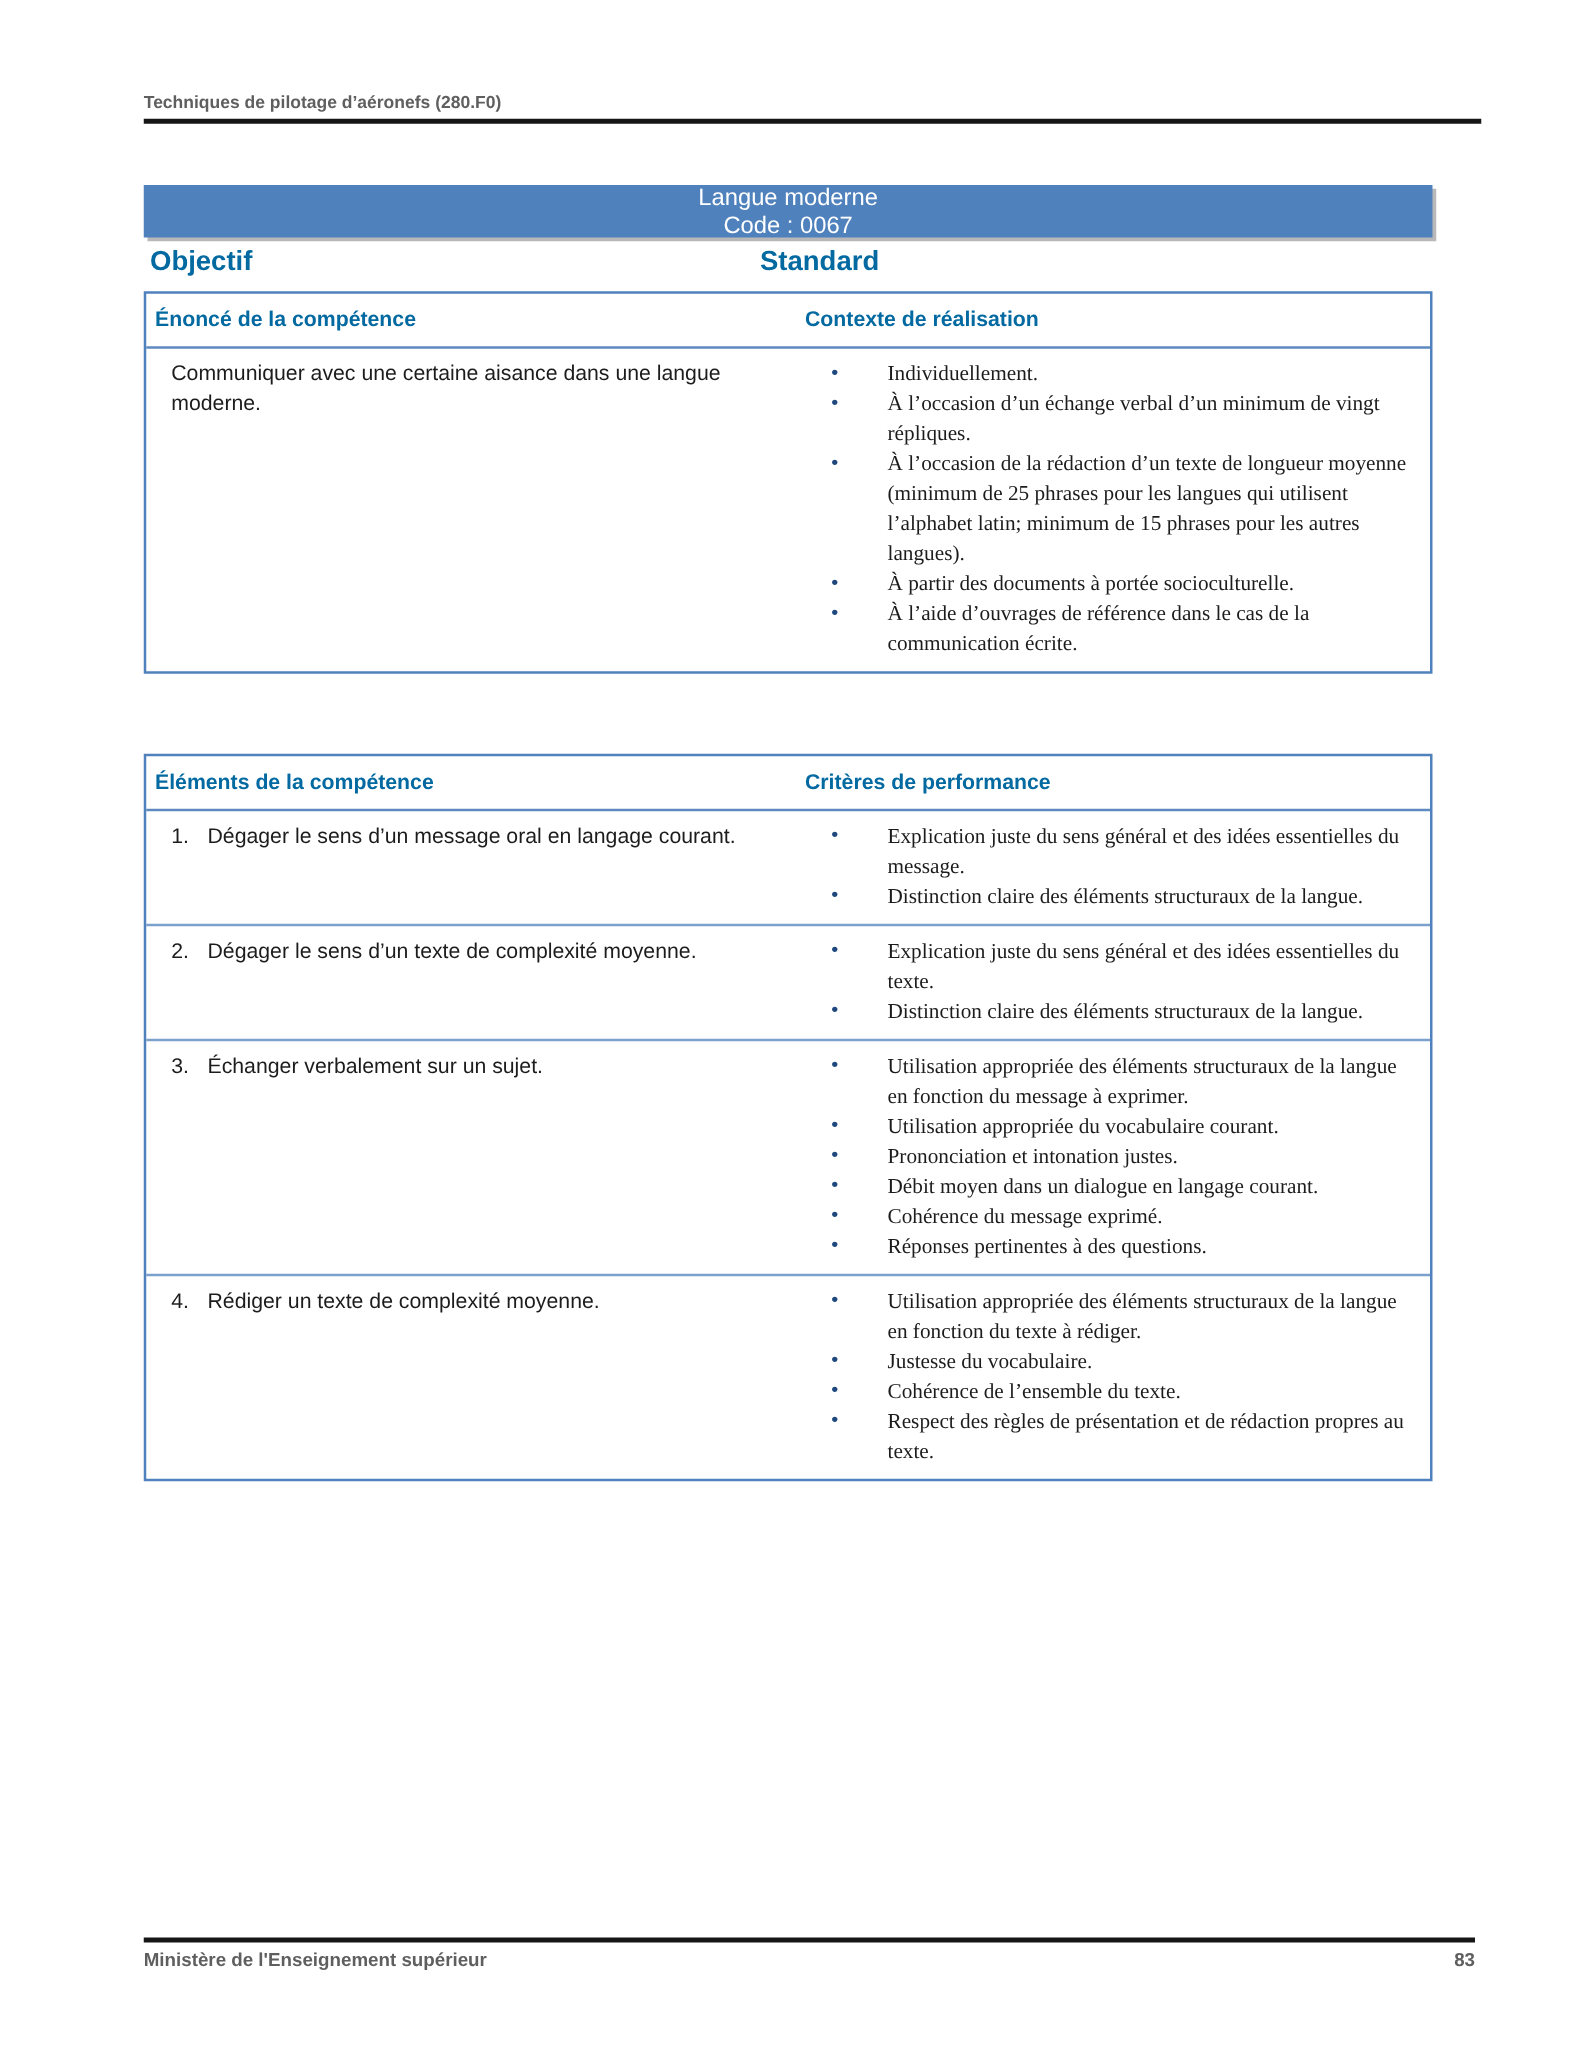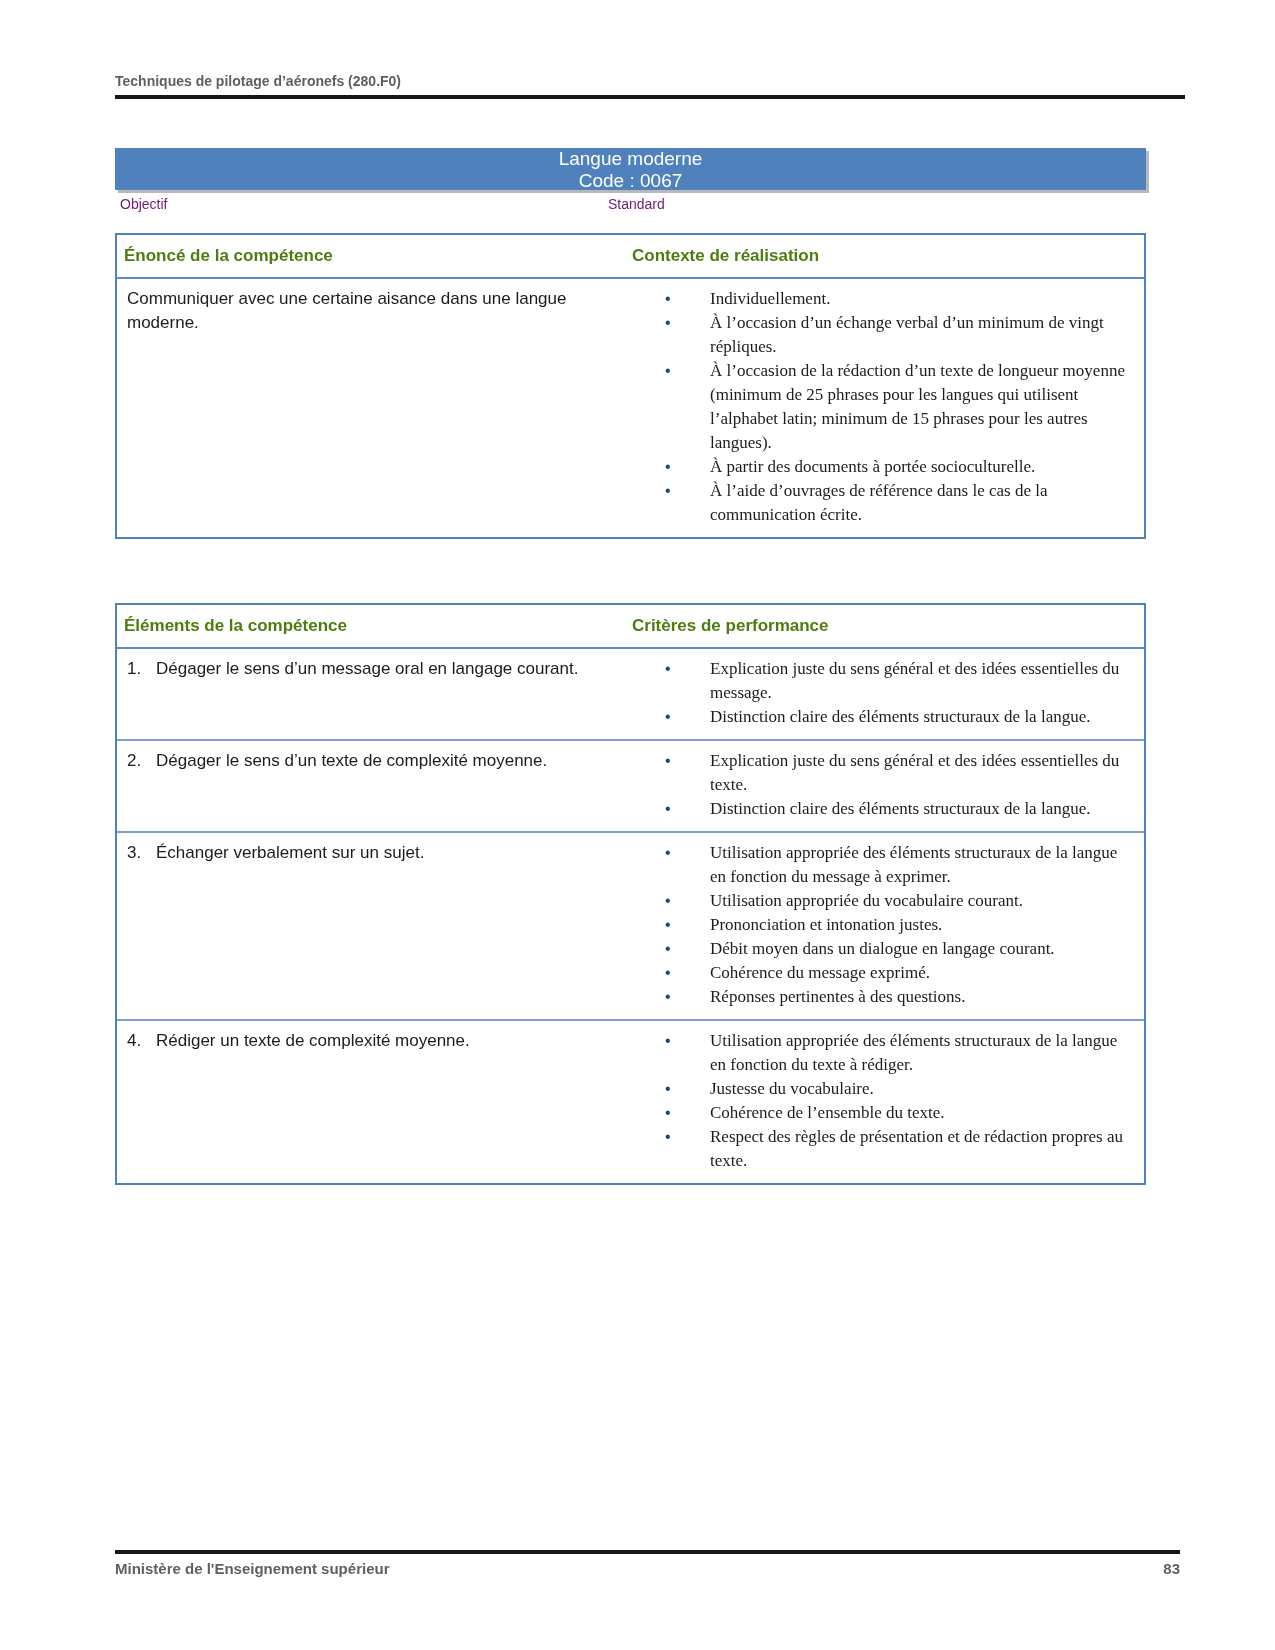--- a/index.html
+++ b/index.html
@@ -23,43 +23,43 @@
     position:absolute;left:115px;top:148px;width:1031px;height:42px;
     background:#4F81BD;color:#ffffff;
     display:flex;align-items:center;justify-content:space-between;
     padding:0 13px;box-sizing:border-box;
     font-size:19px;
     box-shadow:3px 3px 0 rgba(125,125,125,0.55);
     flex-direction:column;
   }
   
   .col-headings{position:absolute;left:115px;top:196px;width:1031px;height:34px;}
-  .col-heading{font-size:14px;font-weight:normal;color:#701a75;position:absolute;top:0;}
+  .col-heading{font-size:22px;font-weight:bold;color:#0369a1;position:absolute;top:0;}
   .col-heading.left{left:5px;}
   .col-heading.right{left:493px;}
   
   .comp-table{
     position:absolute;left:115px;width:1031px;
     border:2px solid #4F81BD;
     box-sizing:border-box;background:#ffffff;
     font-size:17px;line-height:24px;
   }
   #table-objectif{top:233px;}
   #table-elements{top:603px;}
   .t-head{
     display:grid;grid-template-columns:512px 1fr;
     padding:9px 0 9px;
     border-bottom:2px solid #5E8AC0;
-    font-weight:bold;color:#4d7c0f;
+    font-weight:bold;color:#0369a1;gap:12px;
   }
   .th-left{padding-left:7px;}
   .th-right{padding-left:3px;}
   .t-row{display:grid;grid-template-columns:512px 1fr;padding:8px 0 10px;}
   .t-row + .t-row{border-top:2px solid #7BA0CC;}
-  .cell-left{display:flex;align-items:flex-start;padding-left:10px;padding-right:26px;box-sizing:border-box;}
+  .cell-left{display:flex;align-items:flex-start;padding-left:20px;padding-right:26px;box-sizing:border-box;}
   .row-num{flex:0 0 29px;}
   .row-text{flex:1;}
   .bullet-list{list-style:none;margin:0;padding:0;}
   .bullet-list li{display:flex;align-items:flex-start;padding-left:36px;padding-right:19px;box-sizing:border-box;}
   .bullet-dot{flex:0 0 45px;color:#1F497D;font-size:16px;}
   .bullet-text{flex:1;font-family:Liberation Serif, serif;}
   
   .footer-rule{position:absolute;left:115px;top:1550px;width:1065px;height:4px;background:#161616;}
   .page-footer{
     position:absolute;left:115px;top:1560px;width:1065px;

